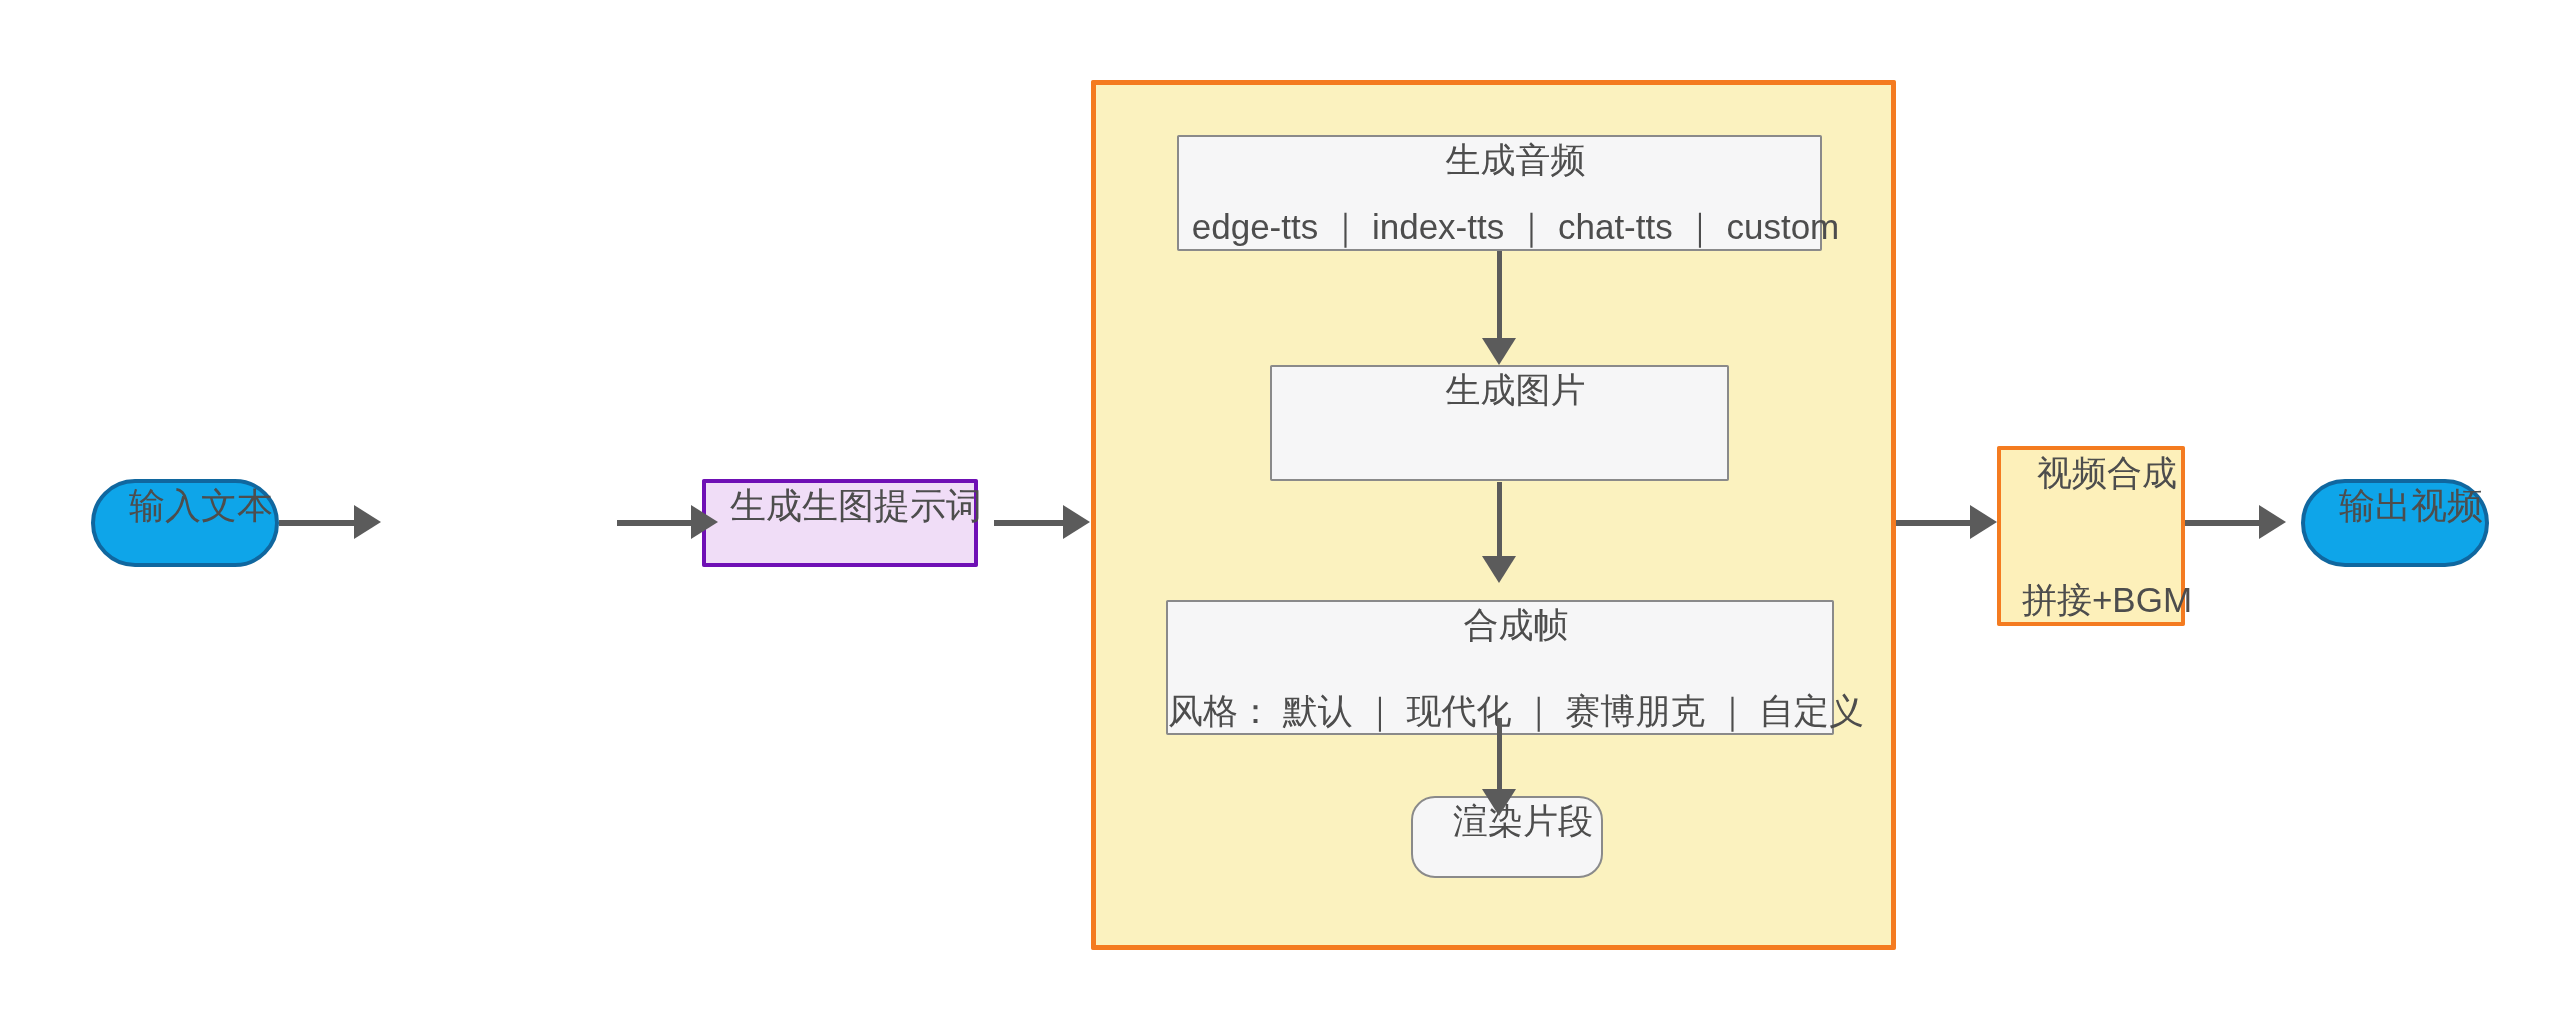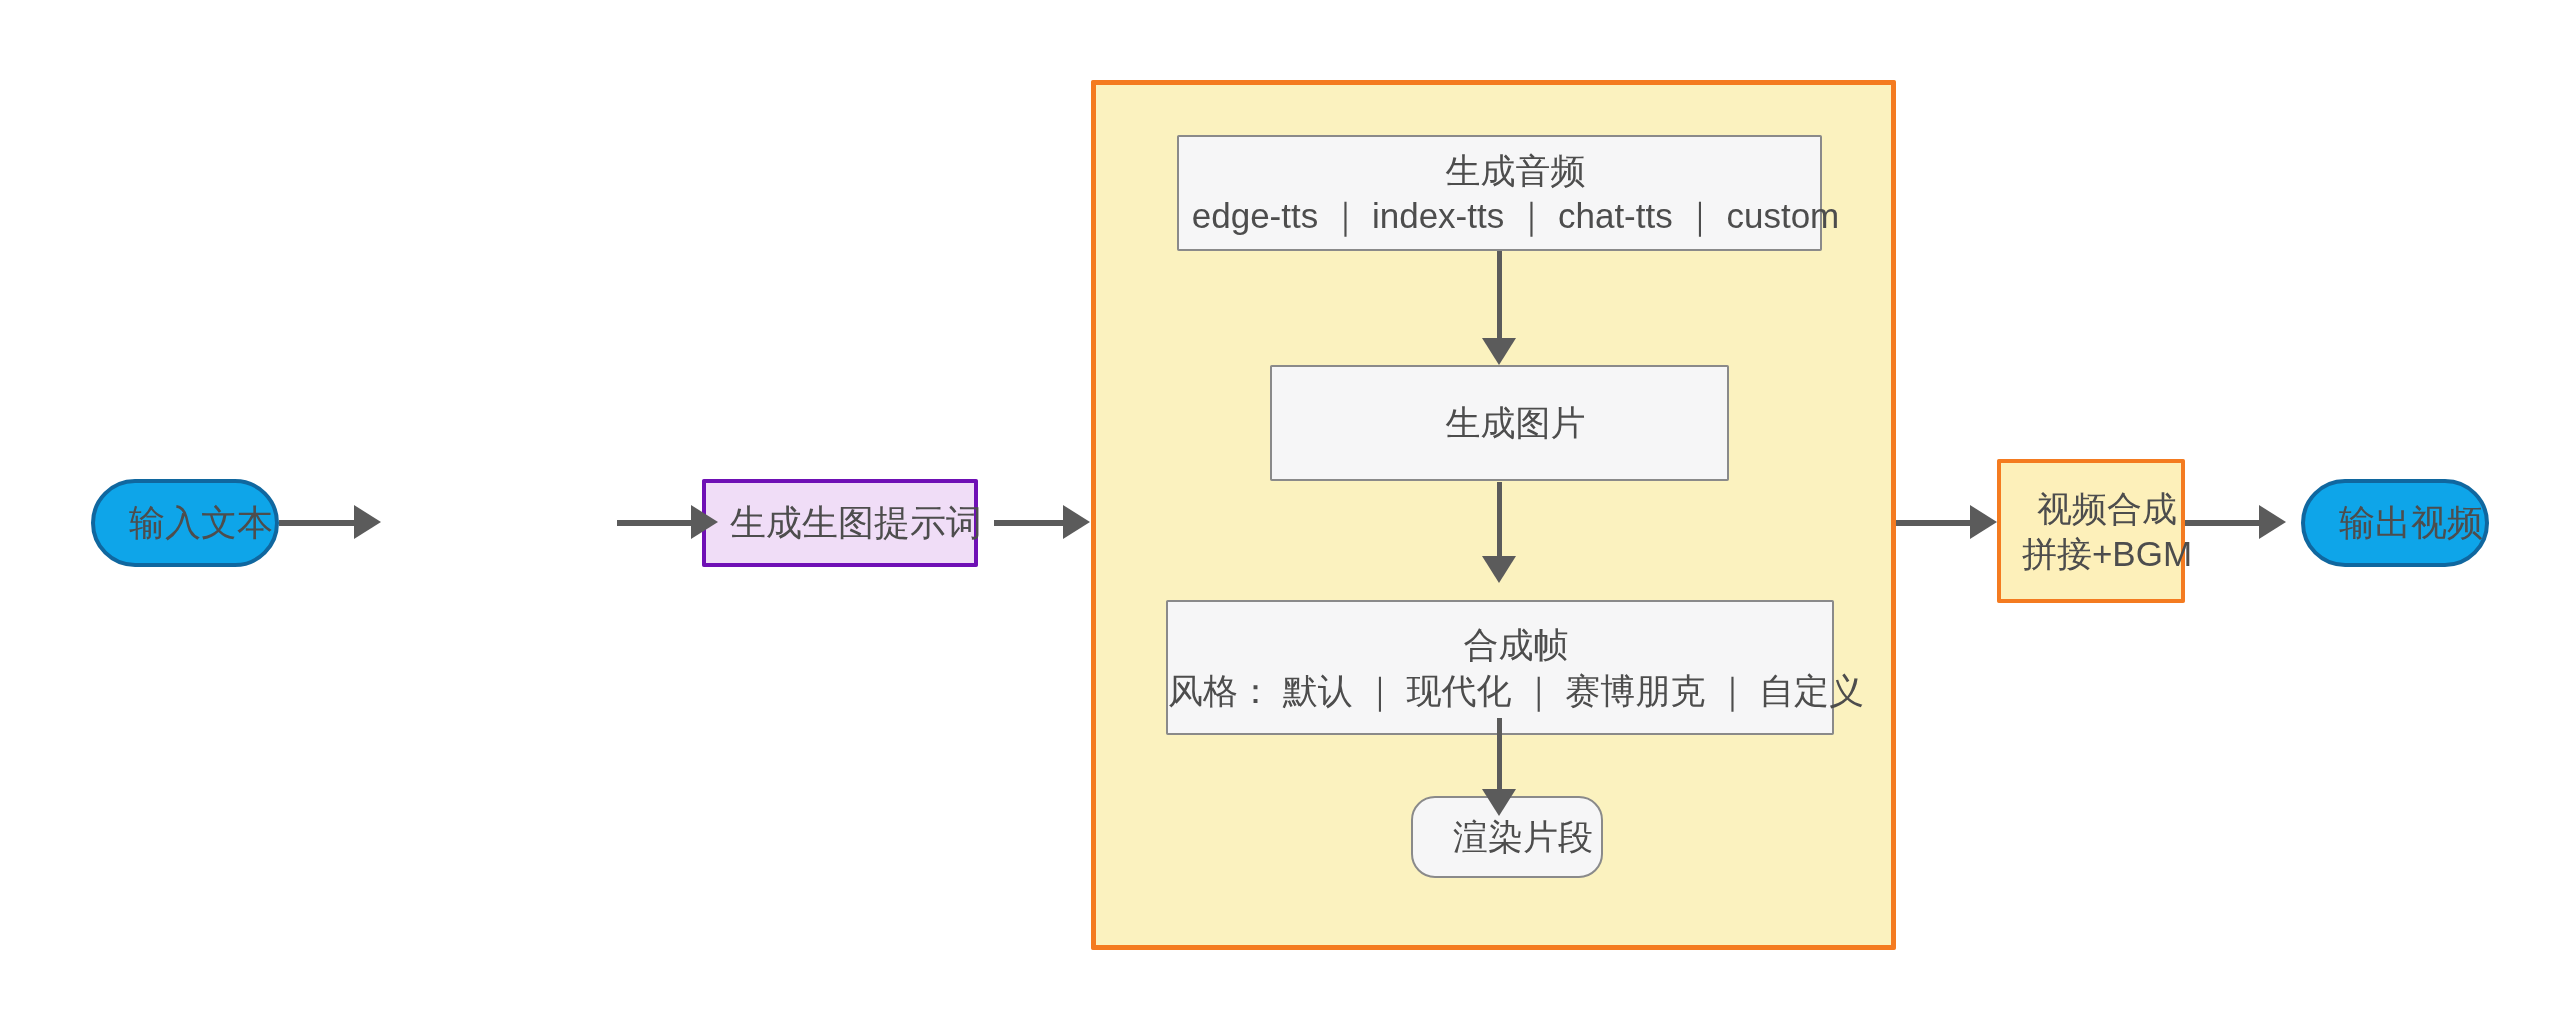--- a/index.html
+++ b/index.html
@@ -17,21 +17,21 @@
     height: 1020px;
     background: #ffffff;
     overflow: hidden;
   }
   .node {
     position: absolute;
     box-sizing: border-box;
     display: flex;
     flex-direction: column;
     align-items: center;
-    justify-content: center;
+    justify-content: space-between;
     text-align: center;
     color: #4d4d4d;
     line-height: 1.30;
     white-space: nowrap;
     padding-left: 32px;
   }
   
   .stadium {
     background: #0ea5e9;
     border: 4.5px solid #10679f;
@@ -119,21 +119,21 @@
 
   <div class="node plain" style="left:1166px; top:584px; width:668px; height:135px;margin-top:16px;">
     <span class="line1">合成帧</span>
     <span class="line2">风格： 默认 ｜ 现代化 ｜ 赛博朋克 ｜ 自定义</span>
   </div>
 
   <div class="node plain" style="left:1411px; top:796px; width:192px; height:82px;border-radius:24px;">
     <span class="line1">渲染片段</span>
   </div>
 
-  <div class="node orange" style="left:1997px; top:459px; width:188px; height:144px;">
+  <div class="node orange" style="left:1997px; top:446px; width:188px; height:180px;">
     <span class="line1">视频合成</span>
     <span class="line2">拼接+BGM</span>
   </div>
 
   <div class="node stadium" style="left:2301px; top:479px; width:188px; height:88px;">
     <span class="line1">输出视频</span>
   </div>
 
   <div class="edge edge-h" style="left:279px; top:520px; width:75px;"></div>
   <div class="arrowhead arrow-right" style="left:354px; top:505px;"></div>

